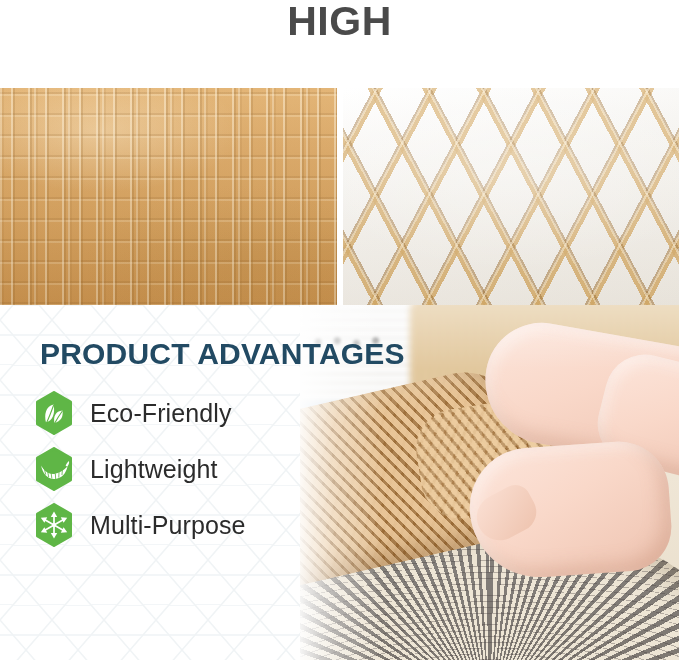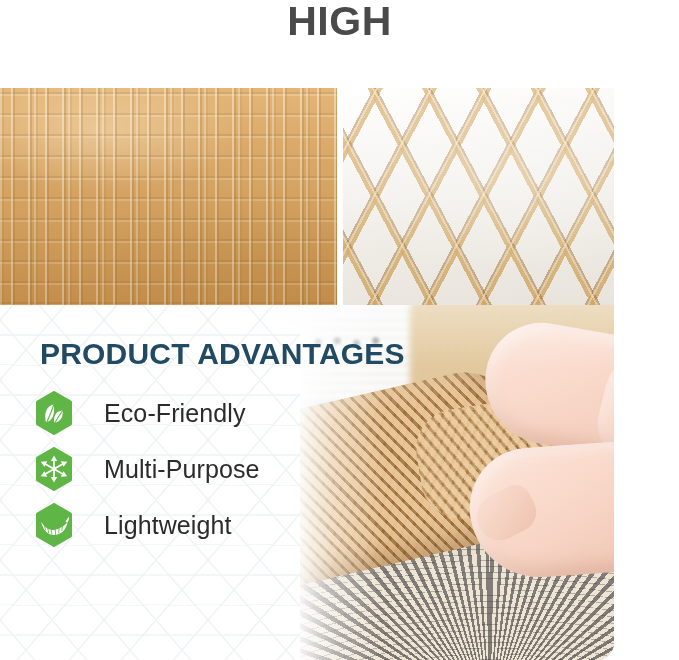--- a/index.html
+++ b/index.html
@@ -4,24 +4,23 @@
 <style>
   * { margin:0; padding:0; box-sizing:border-box; }
   html, body {
     width:679px; height:660px;
     background:#ffffff;
     font-family:"Liberation Sans", sans-serif;
     overflow:hidden;
   }
   #infographic {
     position:relative;
-    width:614px; height:660px;
+    width:679px; height:660px;
     background:#ffffff;
     overflow:hidden;
-    border-radius:17px;
   }
 
   
   .header {
     position:absolute;
     left:0; top:0; width:679px; height:88px;
     background:#ffffff;
     display:flex; flex-direction:column;
     align-items:center; justify-content:flex-start;
     padding-top:1px;
@@ -295,21 +294,20 @@
     letter-spacing:0.2px;
     white-space:nowrap;
   }
   .adv-list {
     position:absolute; left:32px; top:80px;
     width:420px;
   }
   .adv-row {
     display:flex; align-items:center;
     height:56px;
-    gap:14px;
   }
   .badge {
     position:relative;
     width:44px; height:44px;
     flex:0 0 44px;
     margin-right:14px;
   }
   .badge svg { display:block; width:44px; height:44px; }
   .adv-label {
     font-size:25px;
@@ -389,20 +387,41 @@
               <path d="M22 1.5 L38.5 11 L38.5 33 L22 42.5 L5.5 33 L5.5 11 Z" fill="#5fb646" stroke="#5fb646" stroke-width="3" stroke-linejoin="round"></path>
               <path d="M21.5 13.5 C13.5 15.5 12 24 14 31.5 C20.5 29.5 23.5 23 21.5 13.5 Z" fill="#ffffff"></path>
               <path d="M30.5 19.5 C23.5 20 21 26 22.5 32 C28.5 30.5 31.5 26 30.5 19.5 Z" fill="#ffffff"></path>
               <path d="M14.5 32 C17 26.5 19.5 20 21.5 14.5" fill="none" stroke="#5fb646" stroke-width="1.1" stroke-linecap="round"></path>
               <path d="M22.8 32 C25 28 27.8 23.5 30.2 20.2" fill="none" stroke="#5fb646" stroke-width="1.1" stroke-linecap="round"></path>
             </svg>
           </div>
           <div class="adv-label">Eco-Friendly</div>
         </div>
 
+
+        <div class="adv-row">
+          <div class="badge">
+            <svg viewBox="0 0 44 44">
+              <path d="M22 1.5 L38.5 11 L38.5 33 L22 42.5 L5.5 33 L5.5 11 Z" fill="#5fb646" stroke="#5fb646" stroke-width="3" stroke-linejoin="round"></path>
+              <path d="M9 18 C10.5 27 16 32.5 23 32 C29.5 31.5 34 26.5 35.5 19.5
+                       C31 24 26.5 26.5 21 26.8 C16 27 11.8 23.5 9 18 Z" fill="#ffffff"></path>
+              <path d="M9.2 18.4 C13 23 17.5 26 22.5 26.6" fill="none" stroke="#5fb646" stroke-width="1" stroke-linecap="round"></path>
+              <g fill="none" stroke="#5fb646" stroke-width=".85" stroke-linecap="round">
+                <path d="M12.6 22.6 L13.6 27.2"></path>
+                <path d="M15.8 25 L16.6 29.6"></path>
+                <path d="M19.2 26.4 L19.8 31.2"></path>
+                <path d="M23.4 26.6 L23.6 31.6"></path>
+                <path d="M27 25.4 L26.8 30.2"></path>
+                <path d="M30.4 23 L30 27.6"></path>
+              </g>
+              <path d="M35.5 19.5 C36.8 17.6 37.4 15.6 37 14 C35.4 15.2 34.2 17 33.6 19" fill="#ffffff"></path>
+            </svg>
+          </div>
+          <div class="adv-label">Lightweight</div>
+        </div>
 
         <div class="adv-row">
           <div class="badge">
             <svg viewBox="0 0 44 44">
               <path d="M22 1.5 L38.5 11 L38.5 33 L22 42.5 L5.5 33 L5.5 11 Z" fill="#5fb646" stroke="#5fb646" stroke-width="3" stroke-linejoin="round"></path>
               <g stroke="#ffffff" stroke-width="1.7" stroke-linecap="round" fill="none">
                 <path d="M22 22 L22 11.5"></path>
                 <path d="M22 22 L22 32.5"></path>
                 <path d="M22 22 L11.5 16"></path>
                 <path d="M22 22 L32.5 16"></path>
@@ -416,38 +435,17 @@
                 <path d="M35.2 14.8 L31.6 19.8 L28.8 14.2 Z"></path>
                 <path d="M8.8 29.2 L12.4 24.2 L15.2 29.8 Z"></path>
                 <path d="M35.2 29.2 L28.8 29.8 L31.6 24.2 Z"></path>
               </g>
               <circle cx="22" cy="22" r="1.9" fill="#ffffff"></circle>
             </svg>
           </div>
           <div class="adv-label">Multi-Purpose</div>
         </div>
 
-        <div class="adv-row">
-          <div class="badge">
-            <svg viewBox="0 0 44 44">
-              <path d="M22 1.5 L38.5 11 L38.5 33 L22 42.5 L5.5 33 L5.5 11 Z" fill="#5fb646" stroke="#5fb646" stroke-width="3" stroke-linejoin="round"></path>
-              <path d="M9 18 C10.5 27 16 32.5 23 32 C29.5 31.5 34 26.5 35.5 19.5
-                       C31 24 26.5 26.5 21 26.8 C16 27 11.8 23.5 9 18 Z" fill="#ffffff"></path>
-              <path d="M9.2 18.4 C13 23 17.5 26 22.5 26.6" fill="none" stroke="#5fb646" stroke-width="1" stroke-linecap="round"></path>
-              <g fill="none" stroke="#5fb646" stroke-width=".85" stroke-linecap="round">
-                <path d="M12.6 22.6 L13.6 27.2"></path>
-                <path d="M15.8 25 L16.6 29.6"></path>
-                <path d="M19.2 26.4 L19.8 31.2"></path>
-                <path d="M23.4 26.6 L23.6 31.6"></path>
-                <path d="M27 25.4 L26.8 30.2"></path>
-                <path d="M30.4 23 L30 27.6"></path>
-              </g>
-              <path d="M35.5 19.5 C36.8 17.6 37.4 15.6 37 14 C35.4 15.2 34.2 17 33.6 19" fill="#ffffff"></path>
-            </svg>
-          </div>
-          <div class="adv-label">Lightweight</div>
-        </div>
-
       </div>
     </div>
 
   </div>
 </div>
 
 </body></html>

